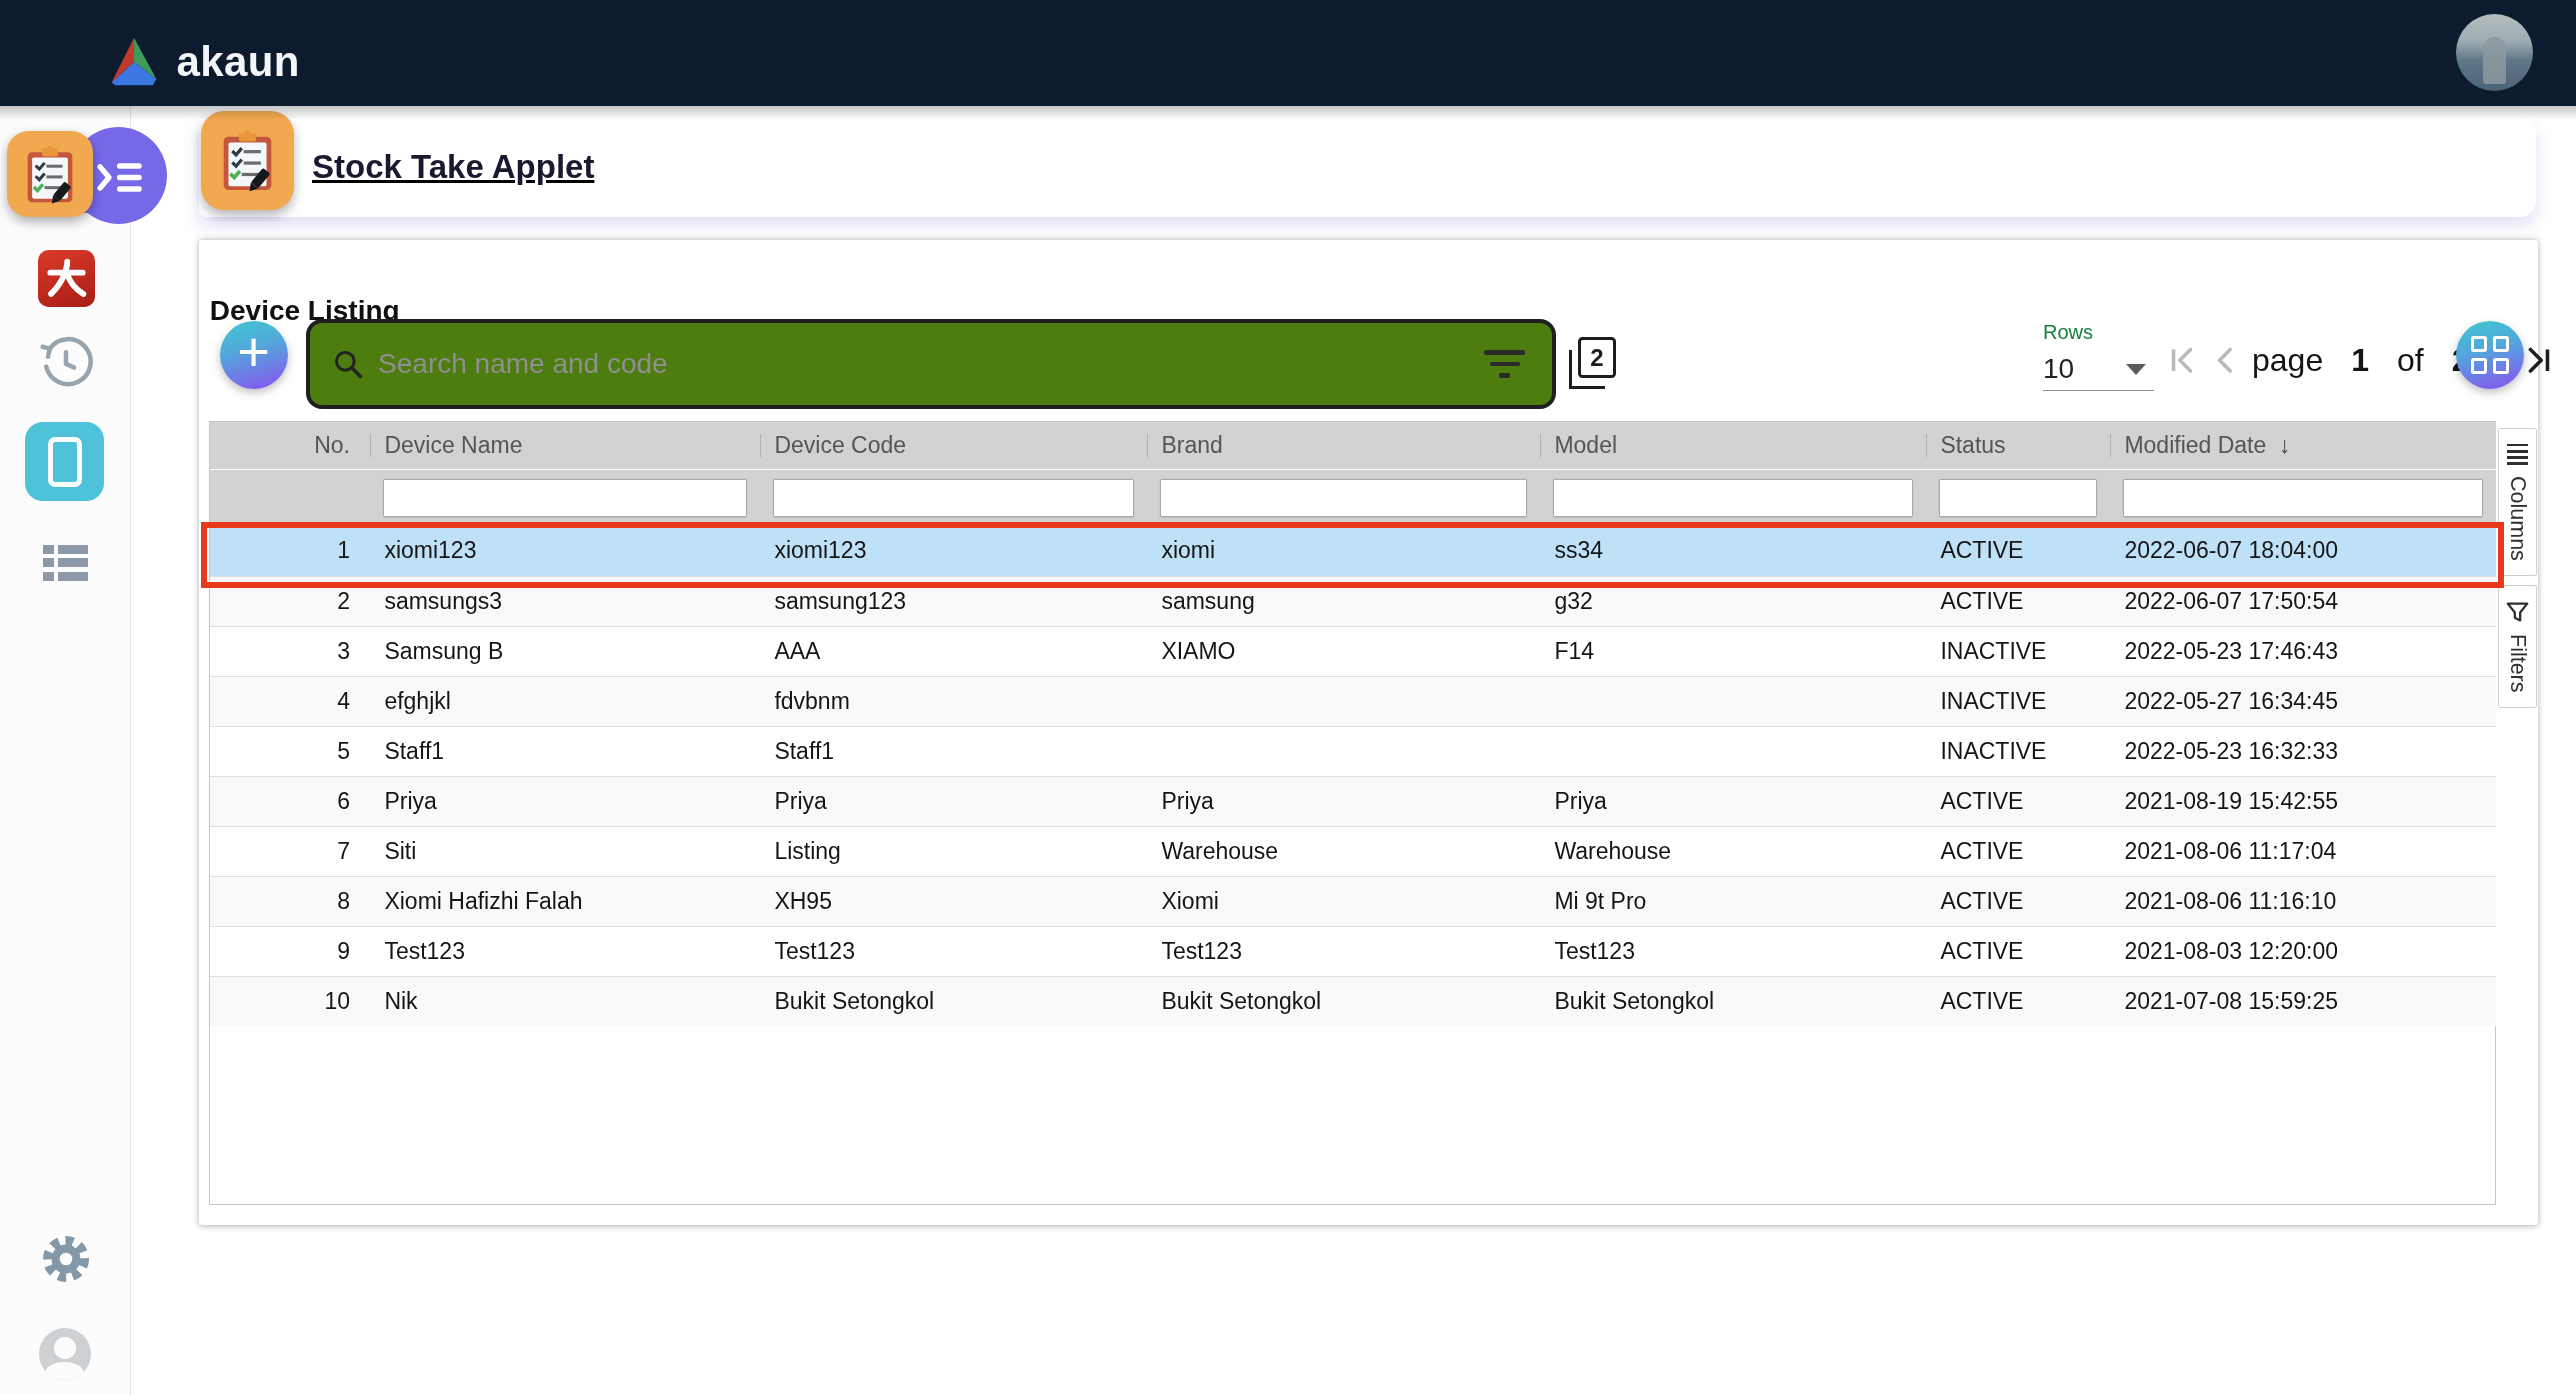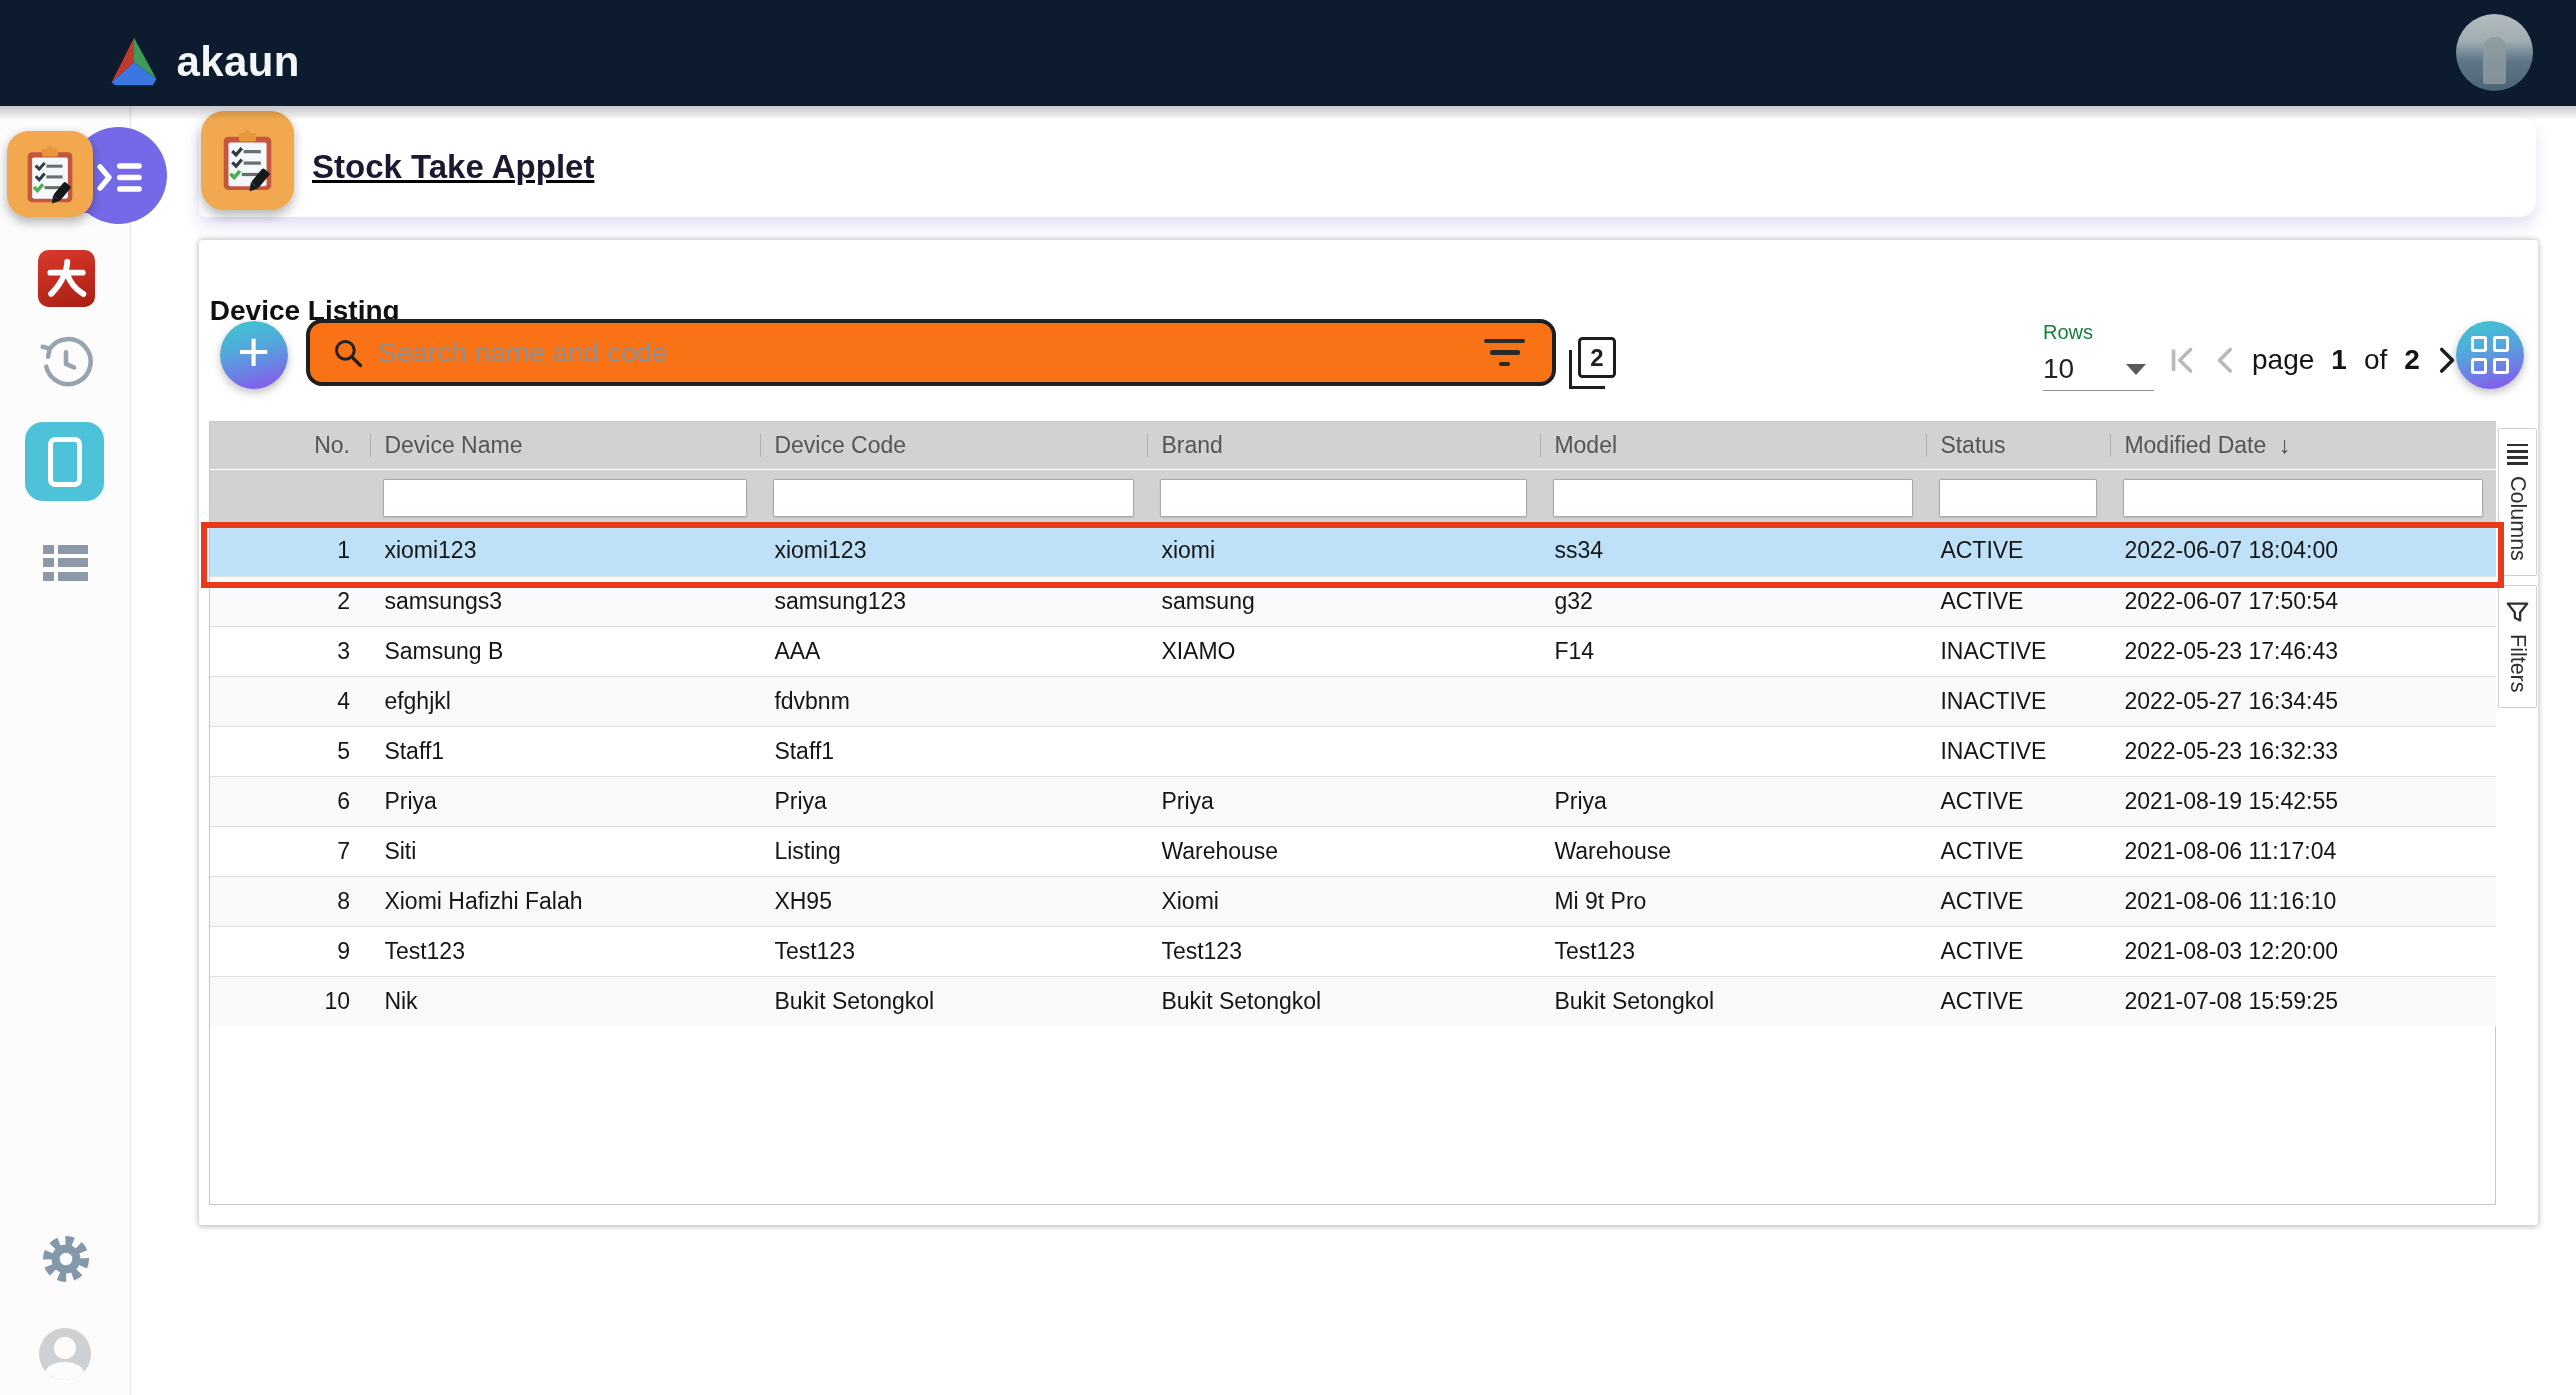--- a/index.html
+++ b/index.html
@@ -59,43 +59,43 @@
   
   .plus-btn,.grid-btn{position:absolute;width:68px;height:68px;border-radius:50%;cursor:pointer;
     background:linear-gradient(165deg,#3FC8CD 0%,#52A8DB 40%,#8B51F0 100%);box-shadow:0 3.6px 9px rgba(0,0,0,.25);
     display:flex;align-items:center;justify-content:center;}
   .plus-btn{left:20.6px;top:81px;}
   .plus-glyph{color:#fff;font-size:56px;font-weight:400;line-height:0;margin-top:-5.4px;}
   .grid-btn{left:2257px;top:81px;}
   .grid-glyph{display:grid;grid-template-columns:16px 16px;grid-template-rows:16px 16px;gap:6.3px;}
   .grid-glyph i{border:3.6px solid #fff;border-radius:2.7px;}
 
-  .searchbox{position:absolute;left:107px;top:79px;width:1250px;height:67px;border:4.5px solid #1F1F1F;border-radius:16px;
-    background:#f97316;display:flex;align-items:center;}
+  .searchbox{position:absolute;left:107px;top:79px;width:1250px;height:90px;border:4.5px solid #1F1F1F;border-radius:16px;
+    background:#4d7c0f;display:flex;align-items:center;}
   .searchbox svg{margin-left:21.5px;flex:0 0 auto;}
   .searchbox input{flex:1;border:none;outline:none;font-size:28px;color:#222;margin-left:12.6px;background:transparent;}
   .searchbox input::placeholder{color:#8F8F8F;}
   .filter-lines{margin-right:27px;display:flex;flex-direction:column;align-items:center;gap:7.2px;cursor:pointer;}
   .filter-lines i{display:block;height:4.5px;background:#2A2A2A;border-radius:1.8px;}
   .fl1{width:41px;} .fl2{width:30px;} .fl3{width:11.7px;}
 
   .pages-icon{position:absolute;left:1370px;top:97px;width:47px;height:52px;cursor:pointer;}
   .pages-back{position:absolute;left:0;bottom:0;width:36px;height:39px;border-left:3.6px solid #1D1D1D;border-bottom:3.6px solid #1D1D1D;}
   .pages-front{position:absolute;right:0;top:0;width:38px;height:41px;border:3.6px solid #1D1D1D;border-radius:4.5px;background:#fff;
     display:flex;align-items:center;justify-content:center;font-size:24px;font-weight:700;color:#1D1D1D;}
 
   .rows-label{position:absolute;left:1844px;top:81px;font-size:20px;color:#15803d;}
   .rows-select{position:absolute;left:1844px;top:108px;width:111px;height:43px;cursor:pointer;border-bottom:1.8px solid #8F8F8F;
     font-size:28px;color:#222;display:flex;align-items:center;}
   .rows-caret{position:absolute;left:83px;top:16px;width:0;height:0;border-left:10px solid transparent;
     border-right:10px solid transparent;border-top:11.7px solid #5A5A5A;}
 
   .pager{position:absolute;left:1970px;top:93px;height:54px;display:flex;align-items:center;gap:18px;}
   .pg-btn{cursor:pointer;display:flex;align-items:center;}
-  .pg-label{font-size:28px;color:#141414;display:flex;align-items:flex-end;gap:17px;white-space:nowrap;}
+  .pg-label{font-size:32px;color:#141414;display:flex;align-items:flex-end;gap:28px;white-space:nowrap;}
   .pg-label b{font-weight:700;}
 
   
   .table-zone{position:absolute;left:10px;top:181px;width:2328px;height:784px;display:flex;}
   .grid-area{position:relative;width:2287px;border:0.9px solid #C6C6C6;background:#fff;}
   table{border-collapse:collapse;table-layout:fixed;width:2285px;}
   th,td{overflow:hidden;white-space:nowrap;}
   thead .hrow th{height:47px;background:#D2D2D2;font-size:23px;font-weight:400;color:#555555;text-align:left;
     padding-left:14.4px;position:relative;cursor:pointer;}
   thead .hrow th.c-no{text-align:right;padding-right:20px;}

